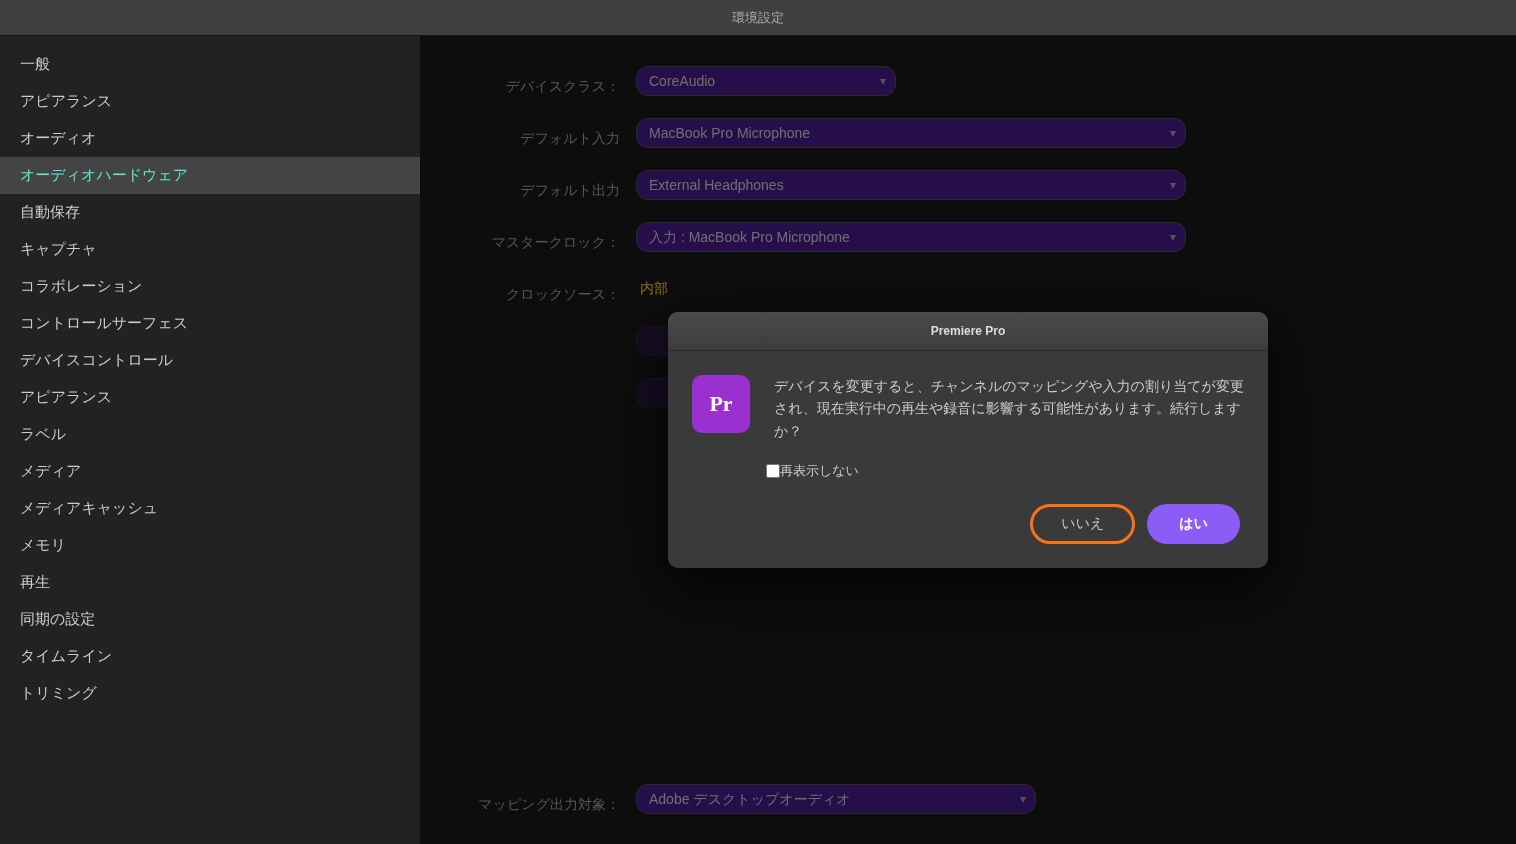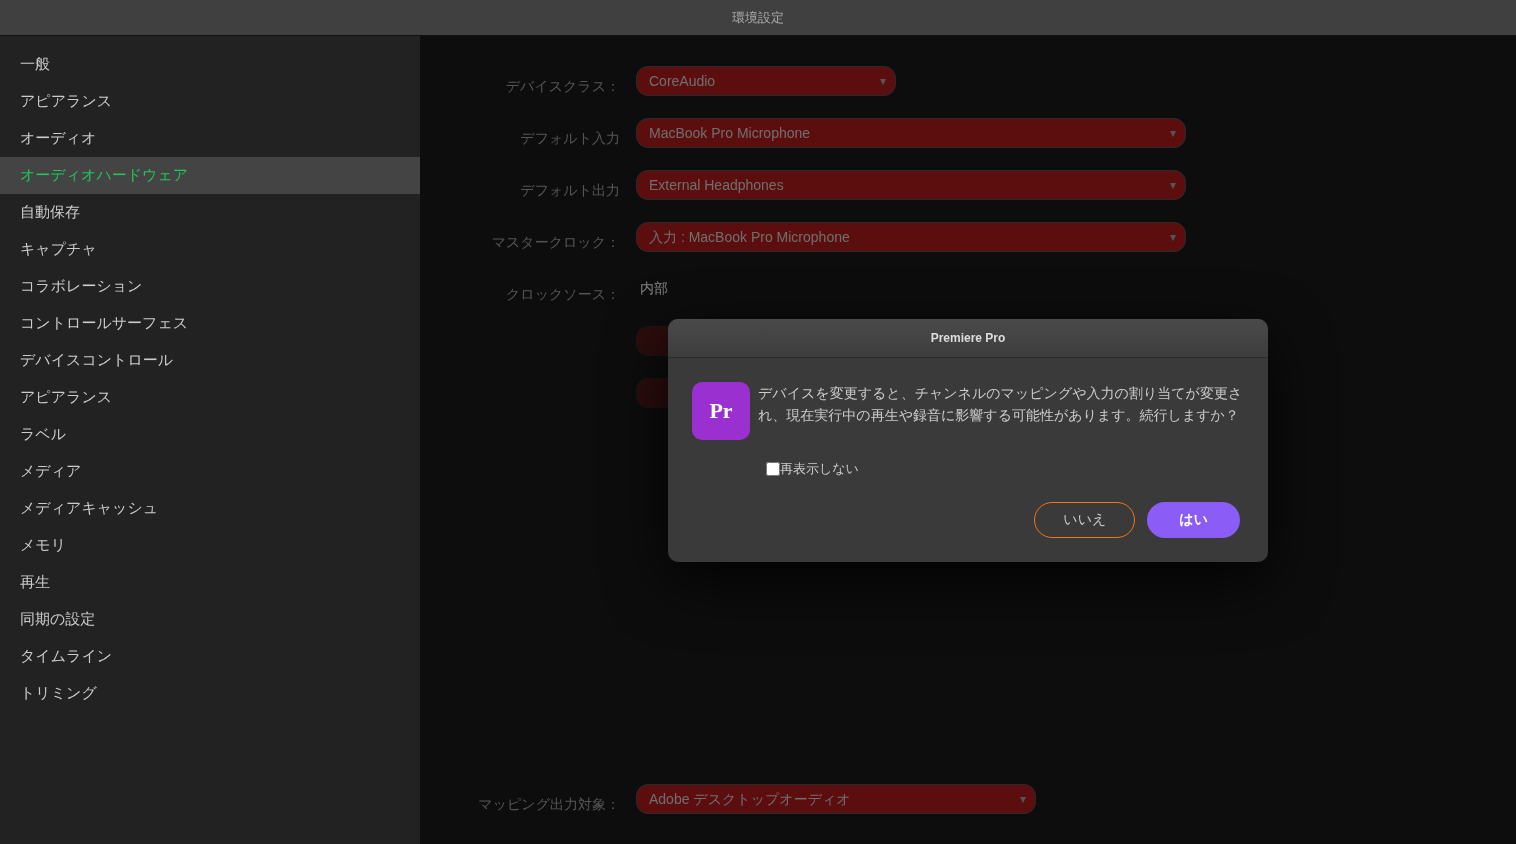--- a/index.html
+++ b/index.html
@@ -43,21 +43,21 @@
     }
     .sidebar-item {
       padding: 9px 20px;
       font-size: 15px;
       color: #cccccc;
       cursor: pointer;
       white-space: nowrap;
     }
     .sidebar-item.active {
       background: #444444;
-      color: #22c55e;
+      color: #5eead4;
     }
 
     
     .content {
       flex: 1;
       background: #1a1a1a;
       padding: 30px 40px;
       position: relative;
       overflow: hidden;
     }
@@ -75,21 +75,21 @@
       margin-right: 16px;
       margin-top: 12px;
     }
 
     .select-wrapper {
       position: relative;
       display: inline-flex;
       align-items: center;
     }
     .settings-select {
-      background: #b91c1c;
+      background: #4c1d95;
       border: 1px solid #555;
       color: #ddd;
       font-size: 14px;
       padding: 6px 36px 6px 12px;
       border-radius: 12px;
       appearance: none;
       -webkit-appearance: none;
       cursor: pointer;
       min-width: 260px;
     }
@@ -99,21 +99,21 @@
     .select-arrow {
       position: absolute;
       right: 10px;
       pointer-events: none;
       color: #aaa;
       font-size: 12px;
     }
 
     .static-value {
       font-size: 14px;
-      color: #ffffff;
+      color: #fde047;
       margin-left: 4px;
     }
 
     .partial-row {
       display: flex;
       align-items: center;
       margin-bottom: 22px;
       opacity: 0.4;
     }
 
@@ -156,21 +156,21 @@
       border-bottom: 1px solid #2a2a2a;
     }
 
     .dialog-body {
       padding: 24px 24px 20px 24px;
     }
 
     .dialog-content {
       display: flex;
       align-items: flex-start;
-      gap: 8px;
+      gap: 24px;
       margin-bottom: 20px;
     }
 
     .pr-icon {
       width: 58px;
       height: 58px;
       background: #9b30d0;
       border-radius: 10px;
       display: flex;
       align-items: center;
@@ -207,21 +207,21 @@
 
     .dialog-buttons {
       display: flex;
       justify-content: flex-end;
       gap: 12px;
       padding: 0 4px 4px 4px;
     }
 
     .btn-cancel {
       background: transparent;
-      border: 1px solid #f97316;
+      border: 3px solid #f97316;
       color: #ccc;
       font-size: 14px;
       padding: 8px 28px;
       border-radius: 20px;
       cursor: pointer;
       text-align: right;
     }
 
     .btn-ok {
       background: #8b5cf6;

